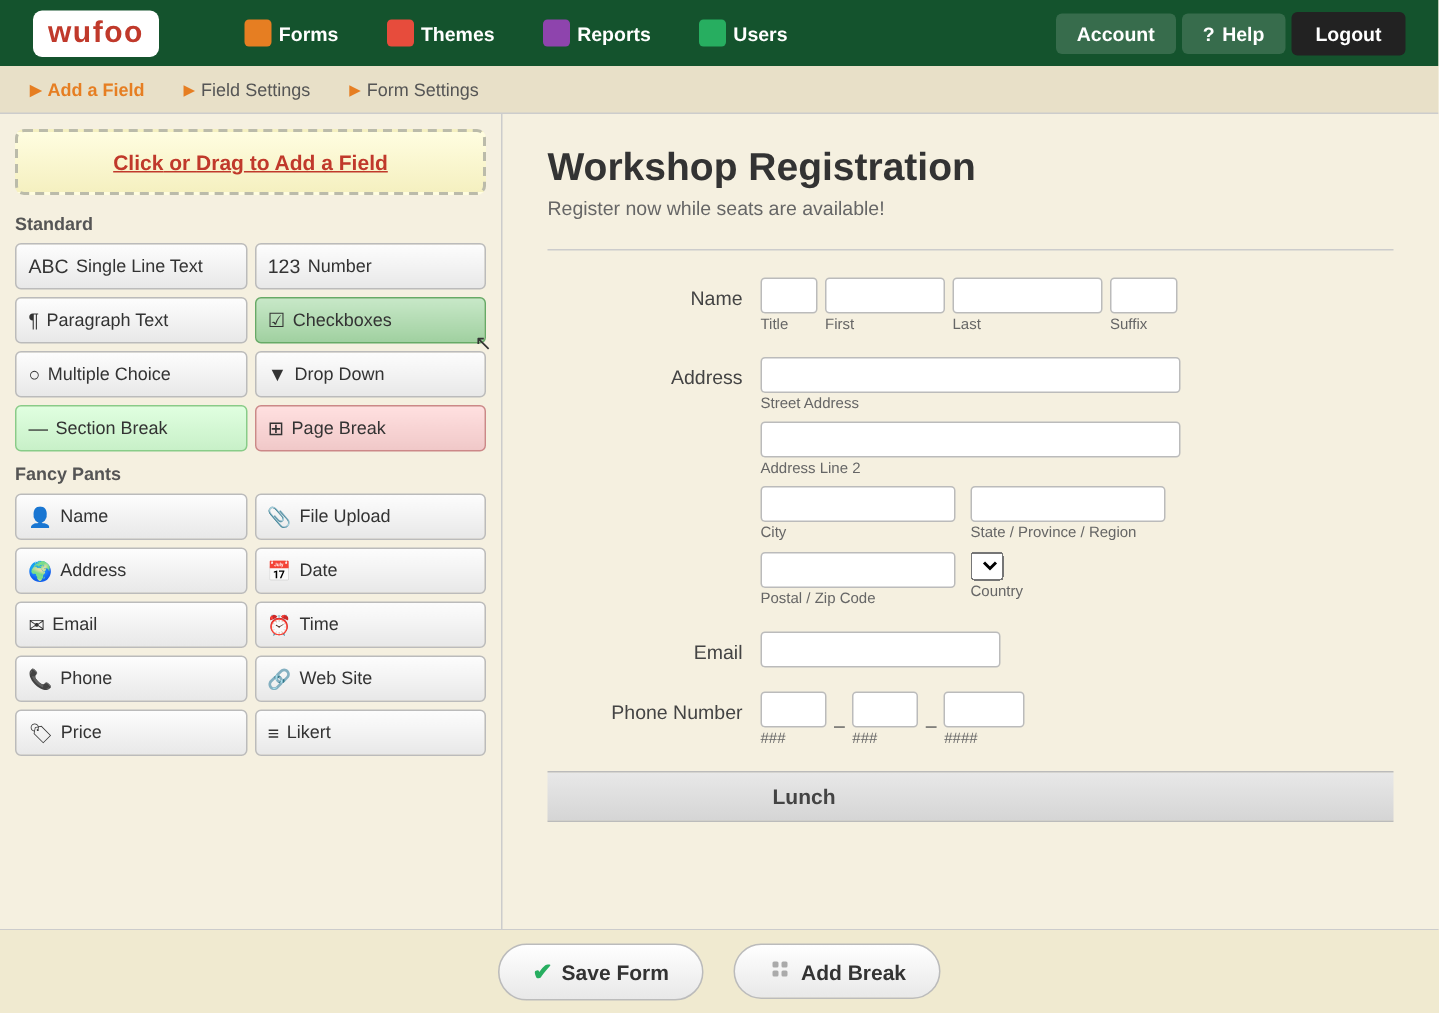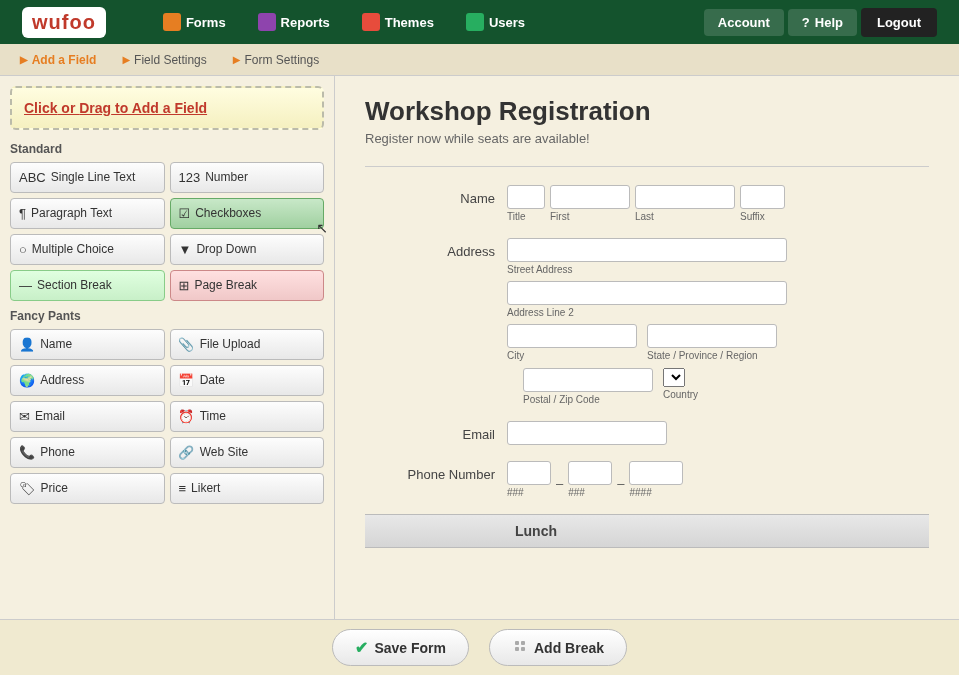--- a/index.html
+++ b/index.html
@@ -64,21 +64,21 @@
 
     
     #sidebar {
       width: 335px; min-width: 335px;
       background: #f5f0e0;
       border-right: 1px solid #ccc;
       overflow-y: auto;
       padding: 10px;
     }
     .add-field-btn {
-      width: 100%; text-align: left;
+      width: 100%; text-align: center;
       background: linear-gradient(to bottom, #fffde0, #f5f0c0);
       border: 2px dashed #bba;
       border-radius: 6px; padding: 12px;
       font-size: 14px; font-weight: bold;
       color: #666; margin-bottom: 12px; cursor: pointer;
     }
     .add-field-btn span { color: #c0392b; text-decoration: underline; }
     .section-title {
       font-size: 12px; font-weight: bold;
       color: #555; margin: 8px 0 6px 0;
@@ -140,21 +140,21 @@
     .name-first { width: 80px; }
     .name-last { width: 100px; }
     .name-suffix { width: 45px; }
 
     
     .addr-full input { width: 280px; border: 1px solid #bbb; border-radius: 3px; padding: 4px 5px; font-size: 12px; }
     .addr-full .sublabel { font-size: 10px; color: #666; margin-top: 2px; margin-bottom: 6px; }
     .addr-city-state { display: flex; gap: 10px; margin-bottom: 6px; }
     .addr-city input { width: 130px; border: 1px solid #bbb; border-radius: 3px; padding: 4px 5px; font-size: 12px; }
     .addr-state input { width: 130px; border: 1px solid #bbb; border-radius: 3px; padding: 4px 5px; font-size: 12px; }
-    .addr-zip-country { display: flex; gap: 10px; align-items: flex-start; margin-left: 16px; }
+    .addr-zip-country { display: flex; gap: 10px; align-items: flex-start; }
     .addr-zip input { width: 130px; border: 1px solid #bbb; border-radius: 3px; padding: 4px 5px; font-size: 12px; }
     .sublabel { font-size: 10px; color: #666; margin-top: 2px; }
     .addr-state .sublabel { line-height: 1.2; }
 
     
     .email-input { width: 160px; border: 1px solid #bbb; border-radius: 3px; padding: 4px 5px; font-size: 12px; }
 
     
     .phone-row { display: flex; gap: 5px; align-items: flex-end; }
     .phone-cell { display: flex; flex-direction: column; }
@@ -207,26 +207,26 @@
 <body>
 
 <div id="topnav">
   <div id="logo">wufoo</div>
   <div class="nav-items">
     <a class="nav-item">
       <span class="nav-icon icon-forms"></span>
       <span>Forms</span>
     </a>
     <a class="nav-item">
+      <span class="nav-icon icon-themes"></span>
+      <span>Themes</span>
+    </a>
+    <a class="nav-item">
       <span class="nav-icon icon-reports"></span>
       <span>Reports</span>
-    </a>
-    <a class="nav-item">
-      <span class="nav-icon icon-themes"></span>
-      <span>Themes</span>
     </a>
     <a class="nav-item">
       <span class="nav-icon icon-users"></span>
       <span>Users</span>
     </a>
   </div>
   <div class="nav-right">
     <a class="nav-item nav-item-account">
       <span>Account</span>
     </a>

